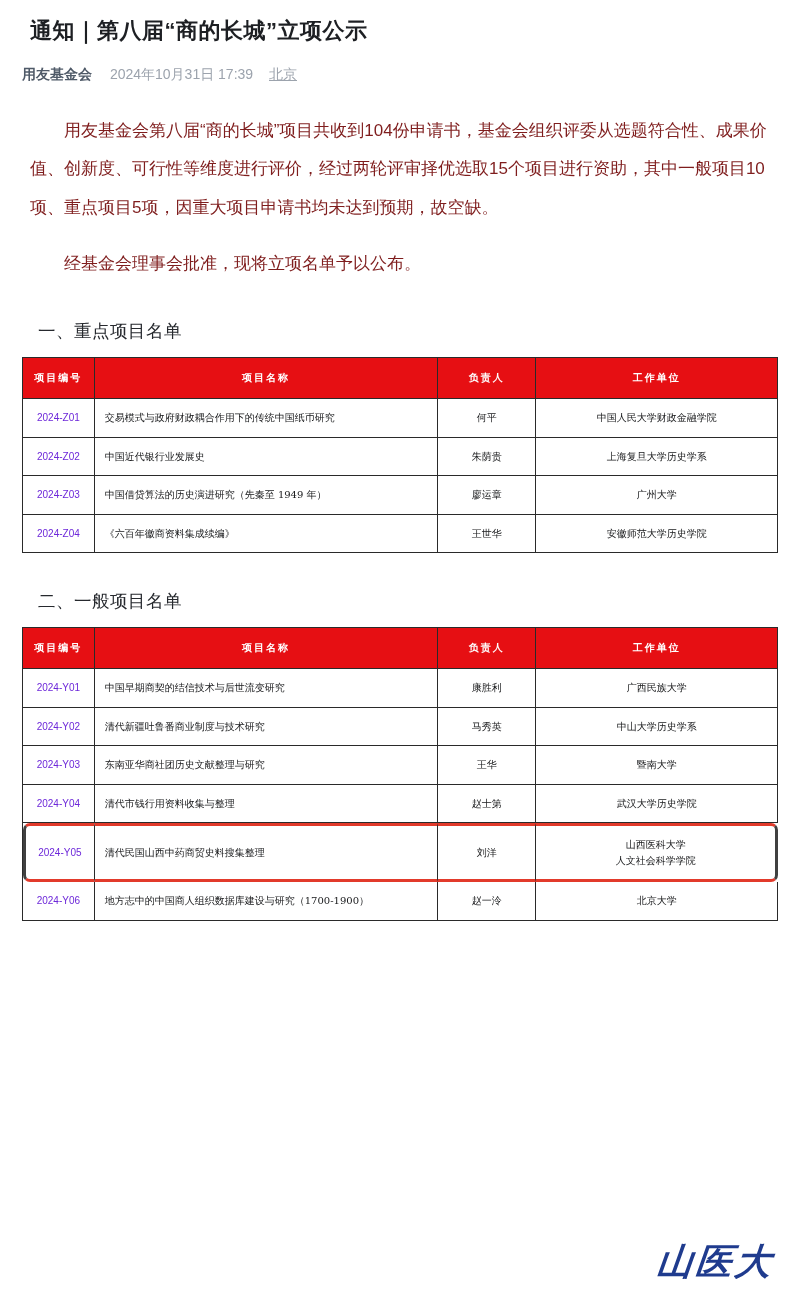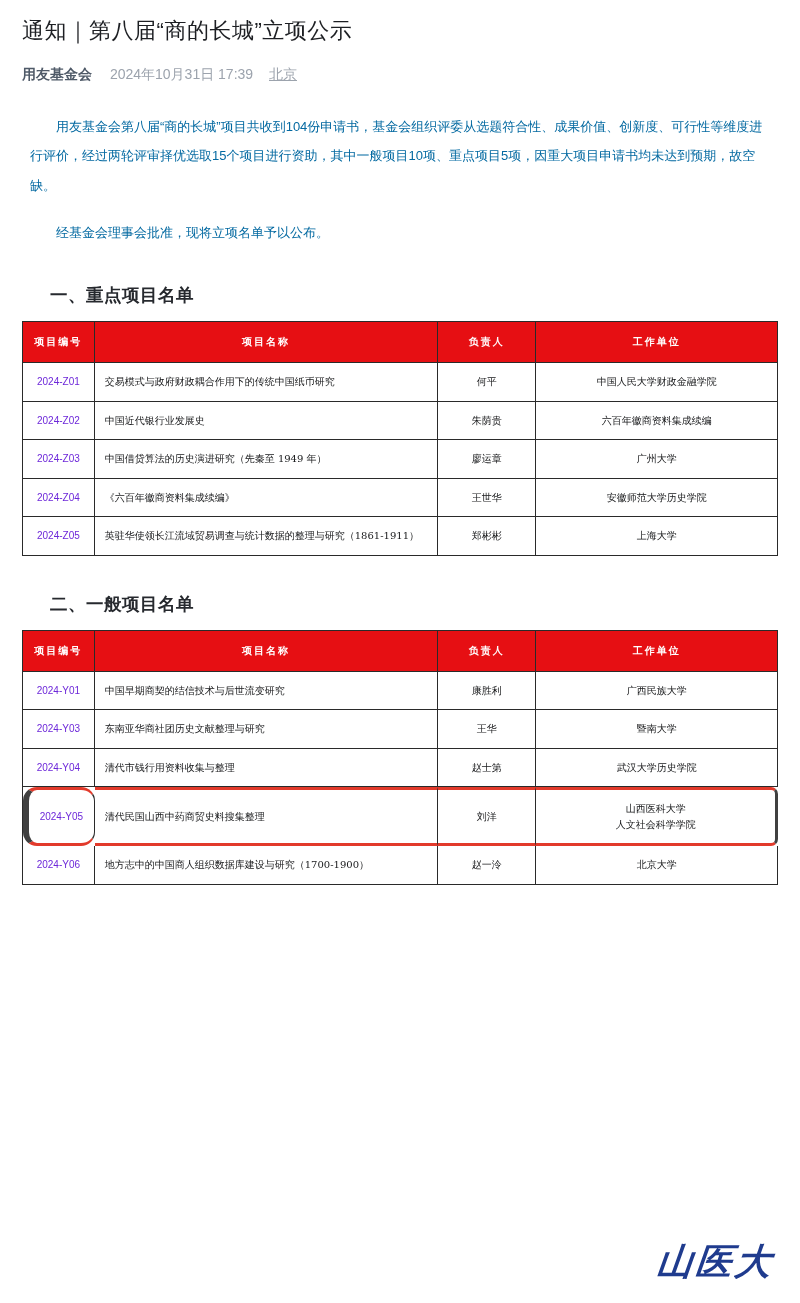--- a/index.html
+++ b/index.html
@@ -5,35 +5,35 @@
   * { box-sizing: border-box; }
   html,body { margin:0; padding:0; }
   body {
     width:800px; height:1303px; position:relative;
     background:#ffffff;
     font-family:"Liberation Sans", sans-serif;
     padding:14px 22px 20px 22px;
     overflow:hidden;
   }
   .title {
-    font-size:22px; font-weight:400; color:#1d1f23;
-    margin:2px 0 0 0; letter-spacing:0.5px;
+    font-size:22px; font-weight:700; color:#1d1f23;
+    margin:2px 0 0 8px; letter-spacing:0.5px;
   }
   .byline { margin-top:20px; font-size:14px; }
   .byline .src { color:#4f5a68; font-weight:700; margin-right:14px;text-align:right; }
   .byline .dt  { color:#9ca3ad; margin-right:12px; }
   .byline .loc { color:#9ca3ad;text-decoration:underline; }
   .para {
-    font-size:13px; color:#0369a1; line-height:2.25;
+    font-size:17px; color:#7f1d1d; line-height:2.25;
     text-indent:2em; margin:28px 8px 0 8px;
   }
   .para.second { margin-top:18px; }
   .section-heading {
-    font-size:17.5px; font-weight:700; color:#26292e;
-    margin:36px 0 14px 28px; letter-spacing:0.5px;
+    font-size:17.5px; font-weight:400; color:#26292e;
+    margin:36px 0 14px 16px; letter-spacing:0.5px;
   }
   table.grid {
     width:100%; border-collapse:separate; border-spacing:0;
     border-top:1px solid #2a2a2a; border-left:1px solid #2a2a2a;
     font-size:10px;
   }
   table.grid th {
     background:#e60f13; color:#ffffff; font-weight:700;
     font-family:"DejaVu Serif", serif;
     padding:13px 6px; letter-spacing:2px; text-align:center;
@@ -44,22 +44,22 @@
     font-family:"DejaVu Serif", serif;
     border-right:1px solid #2a2a2a; border-bottom:1px solid #2a2a2a;
     line-height:1.55;
   }
   table.grid td.center { text-align:center; }
   table.grid td.id { font-family:"Liberation Sans", sans-serif; color:#6d28d9; }
   table.grid td.unit { white-space:pre-line; }
   
   tr.hl td { border-top:3px solid #e23a2b; border-bottom:3px solid #e23a2b; }
   tr.hl td:first-child {
-    border-left:6px solid #404040;
-    border-top-left-radius:7px; border-bottom-left-radius:7px;border-radius:14px;
+    border-left:3px solid #404040;
+    border-top-left-radius:7px; border-bottom-left-radius:7px;
   }
   tr.hl td:last-child {
     border-right:3px solid #404040;
     border-top-right-radius:7px; border-bottom-right-radius:7px;
   }
   .logo {
     position:absolute; right:26px; bottom:16px;
     font-family:"DejaVu Serif", serif; font-weight:700; font-style:italic;
     font-size:36px; color:#1f3b8e; letter-spacing:3px;
     transform:skewX(-6deg);
@@ -100,39 +100,33 @@
         <tr class="">
           <td class="center id">2024-Z01</td>
           <td>交易模式与政府财政耦合作用下的传统中国纸币研究</td>
           <td class="center">何平</td>
           <td class="center unit">中国人民大学财政金融学院</td>
         </tr>
         <tr class="">
           <td class="center id">2024-Z02</td>
           <td>中国近代银行业发展史</td>
           <td class="center">朱荫贵</td>
-          <td class="center unit">六百年徽商资料集成续编</td>
+          <td class="center unit">上海复旦大学历史学系</td>
         </tr>
         <tr class="">
           <td class="center id">2024-Z03</td>
           <td>中国借贷算法的历史演进研究（先秦至 1949 年）</td>
           <td class="center">廖运章</td>
           <td class="center unit">广州大学</td>
         </tr>
         <tr class="">
           <td class="center id">2024-Z04</td>
           <td>《六百年徽商资料集成续编》</td>
           <td class="center">王世华</td>
           <td class="center unit">安徽师范大学历史学院</td>
-        </tr>
-        <tr class="">
-          <td class="center id">2024-Z05</td>
-          <td>英驻华使领长江流域贸易调查与统计数据的整理与研究（1861-1911）</td>
-          <td class="center">郑彬彬</td>
-          <td class="center unit">上海大学</td>
         </tr>
       </tbody>
     </table>
   </div>
 
 <div class="section-heading">二、一般项目名单</div>
 <div>
     <table class="grid">
       <colgroup>
         <col style="width: 9.5%;">
@@ -147,20 +141,26 @@
           <th>负责人</th>
           <th>工作单位</th>
         </tr>
       </thead>
       <tbody>
         <tr class="">
           <td class="center id">2024-Y01</td>
           <td>中国早期商契的结信技术与后世流变研究</td>
           <td class="center">康胜利</td>
           <td class="center unit">广西民族大学</td>
+        </tr>
+        <tr class="">
+          <td class="center id">2024-Y02</td>
+          <td>清代新疆吐鲁番商业制度与技术研究</td>
+          <td class="center">马秀英</td>
+          <td class="center unit">中山大学历史学系</td>
         </tr>
         <tr class="">
           <td class="center id">2024-Y03</td>
           <td>东南亚华商社团历史文献整理与研究</td>
           <td class="center">王华</td>
           <td class="center unit">暨南大学</td>
         </tr>
         <tr class="">
           <td class="center id">2024-Y04</td>
           <td>清代市钱行用资料收集与整理</td>

